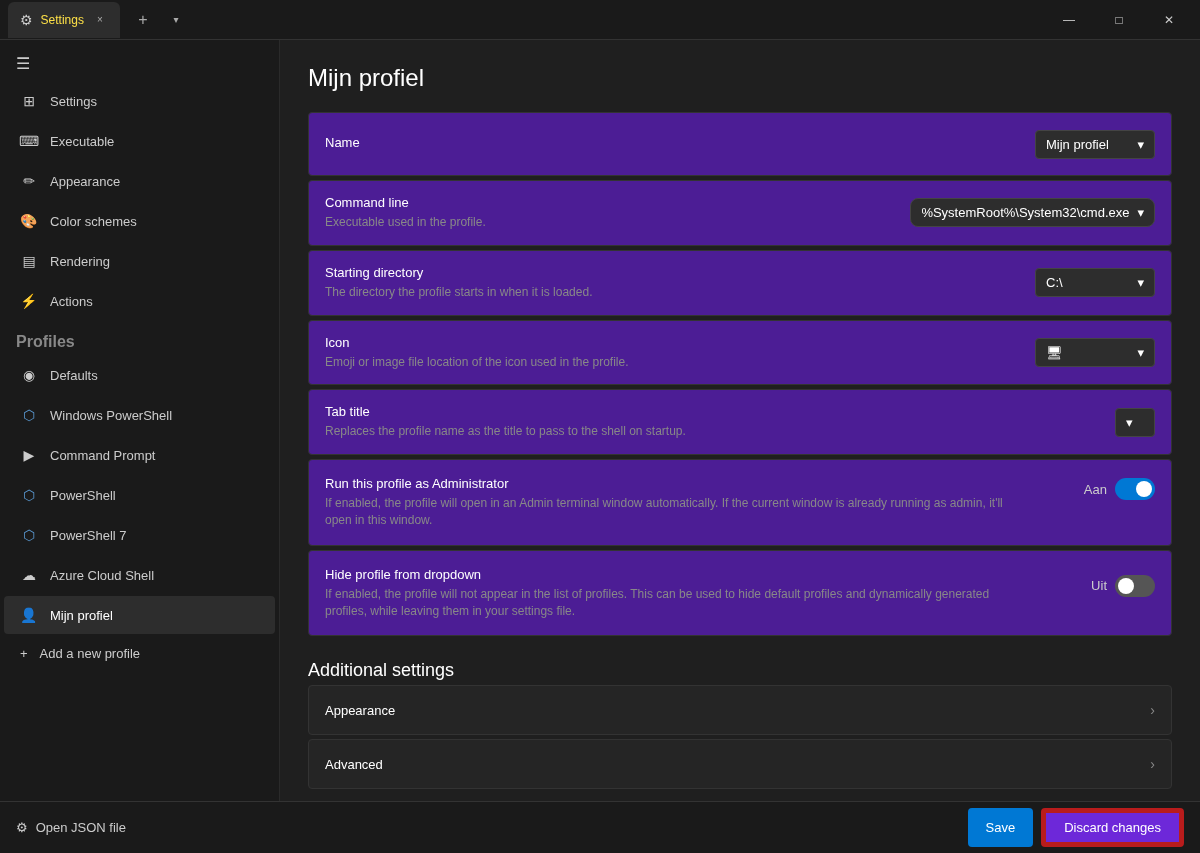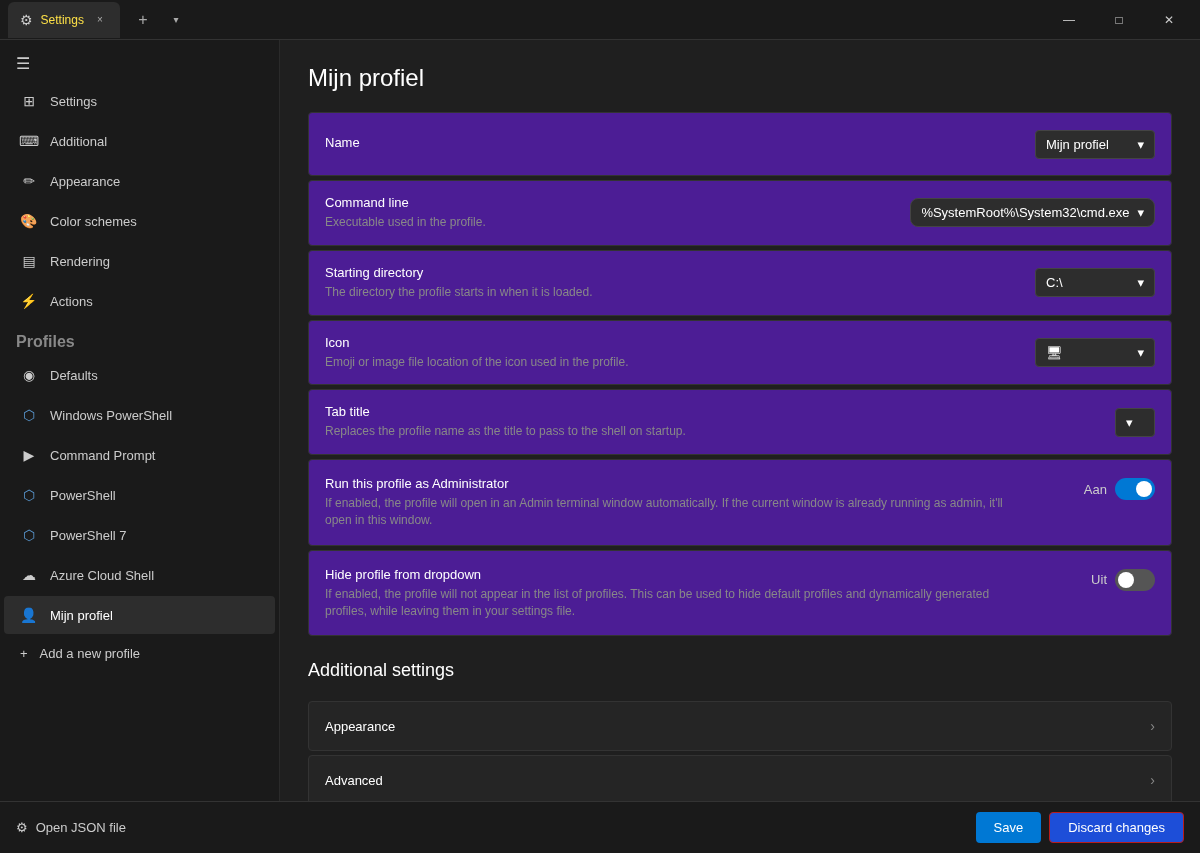--- a/index.html
+++ b/index.html
@@ -238,21 +238,21 @@
       transition: left 0.2s;
     }
     .toggle.on .toggle-thumb { left: 21px; }
     .toggle.off .toggle-thumb { left: 3px; }
 
     
     .section-title {
       font-size: 18px;
       font-weight: 400;
       color: #fff;
-      margin: 24px 0 20px;
+      margin: 24px 0 4px;
     }
     .expandable-row {
       background: #252525;
       border: 1px solid #333;
       border-radius: 4px;
       margin-bottom: 4px;
       padding: 14px 16px;
       display: flex;
       align-items: center;
       justify-content: space-between;
@@ -315,23 +315,23 @@
     .save-btn {
       background: #0078d4;
       color: #fff;
       border: none;
       border-radius: 4px;
       padding: 7px 18px;
       font-size: 13px;
       cursor: pointer;
     }
     .discard-btn {
-      background: #1d4ed8;
-      color: #fff;
-      border: 1px solid #b91c1c;
+      background: #6d28d9;
+      color: #fff;
+      border: 5px solid #b91c1c;
       border-radius: 4px;
       padding: 7px 18px;
       font-size: 13px;
       cursor: pointer;
     }
 
     .content-scroll {
       flex: 1;
       overflow-y: auto;
       padding: 24px 28px 70px;
@@ -362,21 +362,21 @@
 
   <div class="sidebar">
     <div class="sidebar-menu-icon">☰</div>
 
     <div class="sidebar-item">
       <span class="icon">⊞</span>
       <span>Settings</span>
     </div>
     <div class="sidebar-item">
       <span class="icon">⌨</span>
-      <span>Additional</span>
+      <span>Executable</span>
     </div>
     <div class="sidebar-item">
       <span class="icon">✏</span>
       <span>Appearance</span>
     </div>
     <div class="sidebar-item">
       <span class="icon">🎨</span>
       <span>Color schemes</span>
     </div>
     <div class="sidebar-item">
@@ -504,21 +504,21 @@
           </div>
         </div>
       </div>
     </div>
 
     <div class="settings-row" style="align-items:flex-start; padding-top:16px; padding-bottom:16px;">
       <div class="settings-row-info">
         <div class="settings-row-label">Hide profile from dropdown</div>
         <div class="settings-row-desc">If enabled, the profile will not appear in the list of profiles. This can be used to hide default profiles and dynamically generated profiles, while leaving them in your settings file.</div>
       </div>
-      <div class="settings-row-control" style="margin-top:2px;">
+      <div class="settings-row-control" style="margin-top:8px;">
         <div class="toggle-container">
           <span class="toggle-label">Uit</span>
           <div class="toggle off">
             <div class="toggle-thumb"></div>
           </div>
         </div>
       </div>
     </div>
 
     <h2 class="section-title">Additional settings</h2>

